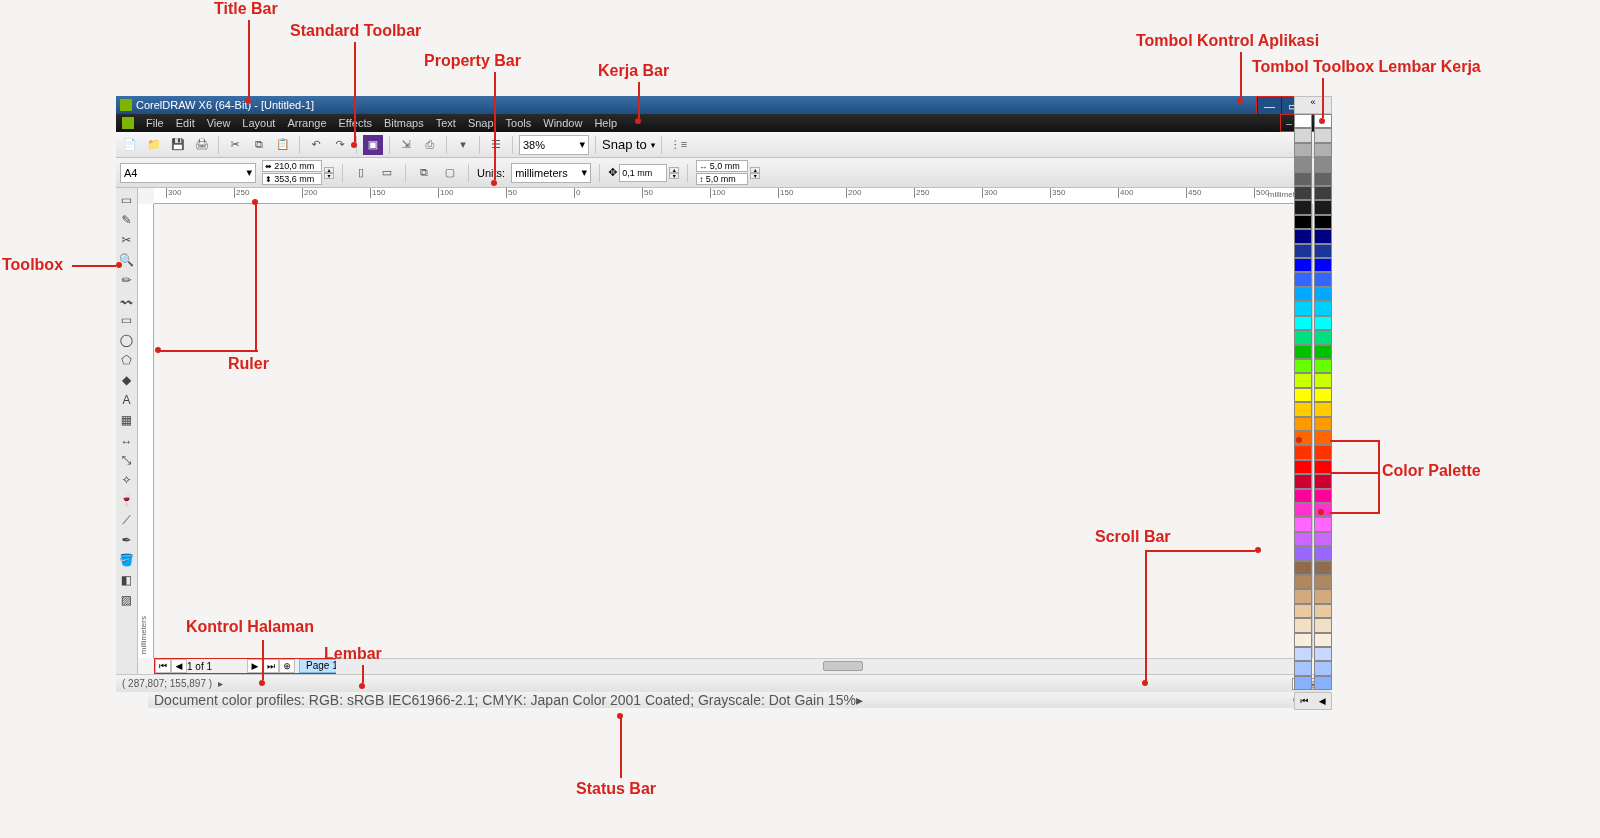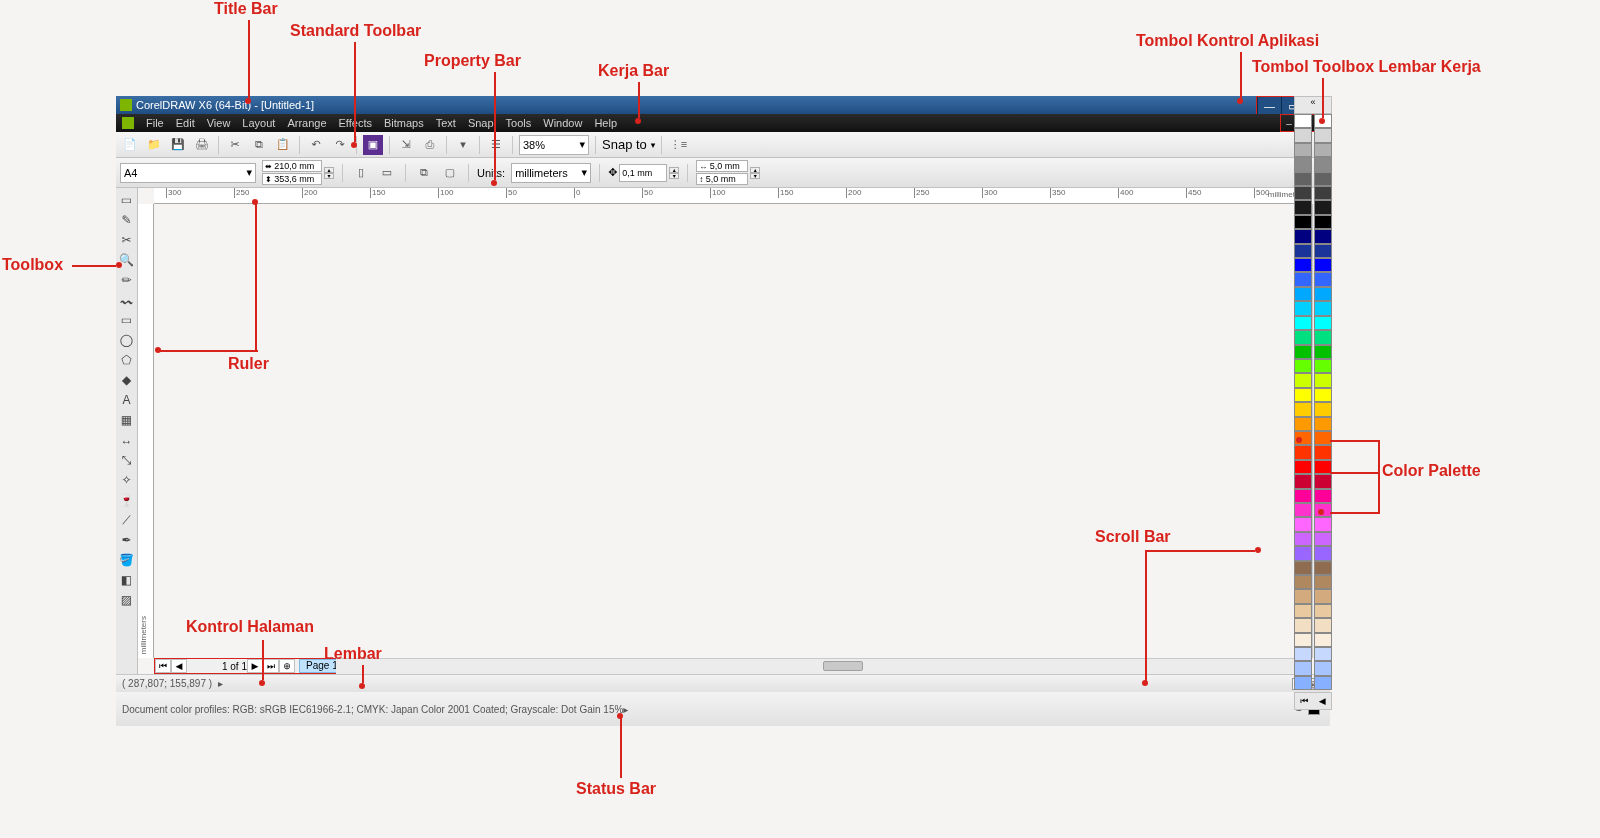--- a/index.html
+++ b/index.html
@@ -29,24 +29,24 @@
   .ruler-h{position:absolute; left:38px; top:0; right:20px; height:16px; background:#fff; border-bottom:1px solid #aaa; font-size:8px; color:#666; overflow:hidden;}
   .ruler-v{position:absolute; left:22px; top:16px; width:16px; bottom:16px; background:#fff; border-right:1px solid #aaa;}
   .ruler-h .tick{position:absolute;top:0;border-left:1px solid #888;height:10px;font-size:8px;padding-left:1px;}
   .canvas-area{position:absolute; left:38px; top:16px; right:20px; bottom:16px; background:#fdfdfd;}
   .page{position:absolute; left:420px; top:50px; width:262px; height:372px; background:#fff; border:1px solid #999; box-shadow:4px 4px 6px rgba(0,0,0,.2);}
   .canvas-label{position:absolute;left:50%;top:35%;transform:translateX(-50%);color:#d8231c;font-weight:bold;font-size:16px;}
   .scroll-v{position:absolute; right:0; top:16px; width:18px; bottom:16px; background:#ececec; border-left:1px solid #c9c9c9;}
   .scroll-h{position:absolute; left:220px; bottom:0; right:20px; height:16px; background:#ececec; border-top:1px solid #c9c9c9;}
   .pagectrl{position:absolute; left:38px; bottom:0; height:16px; display:flex; align-items:center; border-top:1px solid #c9c9c9; background:#f0f0f0; font-size:10px;}
   .pagectrl .navbtn{width:16px;height:14px;border:1px solid #c0c0c0;display:flex;align-items:center;justify-content:center;font-size:9px;background:#fff;}
-  .pagectrl .pageinfo{width:60px;text-align:right;}
+  .pagectrl .pageinfo{width:60px;text-align:left;}
   .pagectrl .tab{height:14px;background:#bfe3ff;border:1px solid #7fb8e0;padding:0 6px;margin-left:4px;}
   .statusbar{height:18px;background:linear-gradient(#f3f3f3,#e2e2e2);border-top:1px solid #c6c6c6;font-size:10px;display:flex;align-items:center;padding:0 6px;color:#555;gap:6px}
-  .statusbar2{height:16px;background:linear-gradient(#f3f3f3,#e2e2e2);font-size:10px;display:flex;align-items:center;padding:17px 6px;color:#555;}
+  .statusbar2{height:16px;background:linear-gradient(#f3f3f3,#e2e2e2);font-size:14px;display:flex;align-items:center;padding:8px 6px;color:#555;margin-left:32px;}
   
   .annot{position:absolute;color:#d8231c;font-weight:bold;font-size:16px;}
   .annot-line{position:absolute;background:#d8231c;}
   .dot{position:absolute;width:6px;height:6px;background:#d8231c;border-radius:50%;}
   .lens-dock{position:absolute; right:0; top:0; width:16px; bottom:16px; background:#e8e8e8; border-left:1px solid #c0c0c0;}
   .palette-strip{position:absolute; top:114px; width:18px; height:576px; display:flex; flex-direction:column;}
   .palette-strip div{flex:1;}
   .p1{left:1294px;} .p2{left:1314px;}
   .status-right{position:absolute;right:10px;display:flex;gap:4px;align-items:center;}
   .redbox{border:1px solid #d8231c;}

